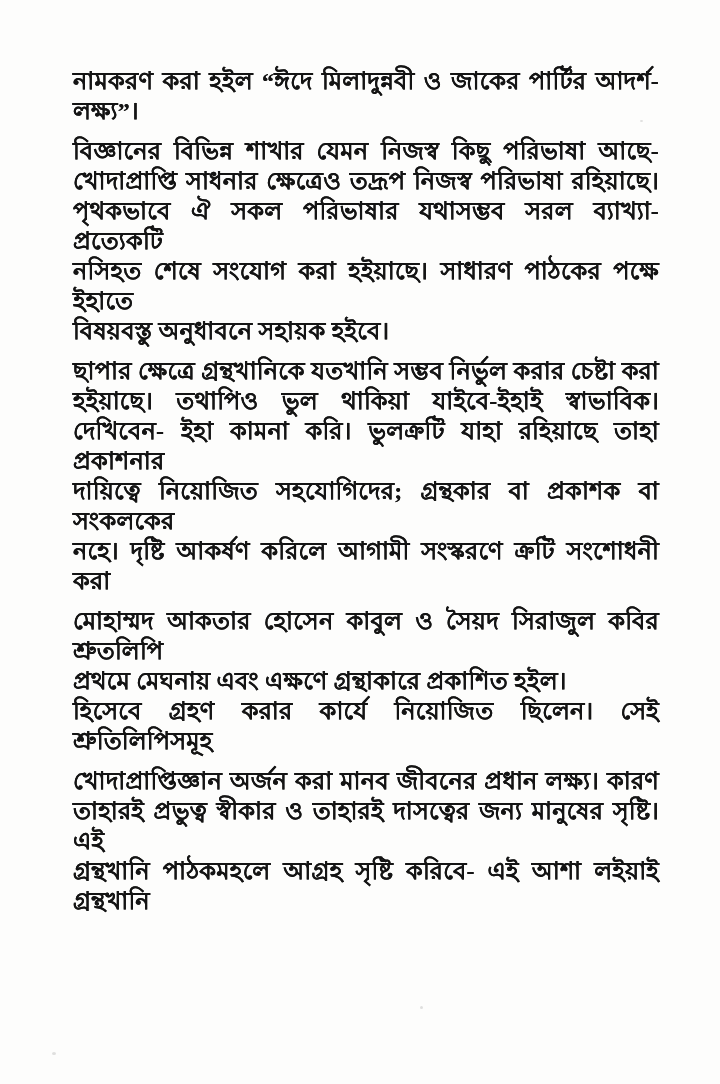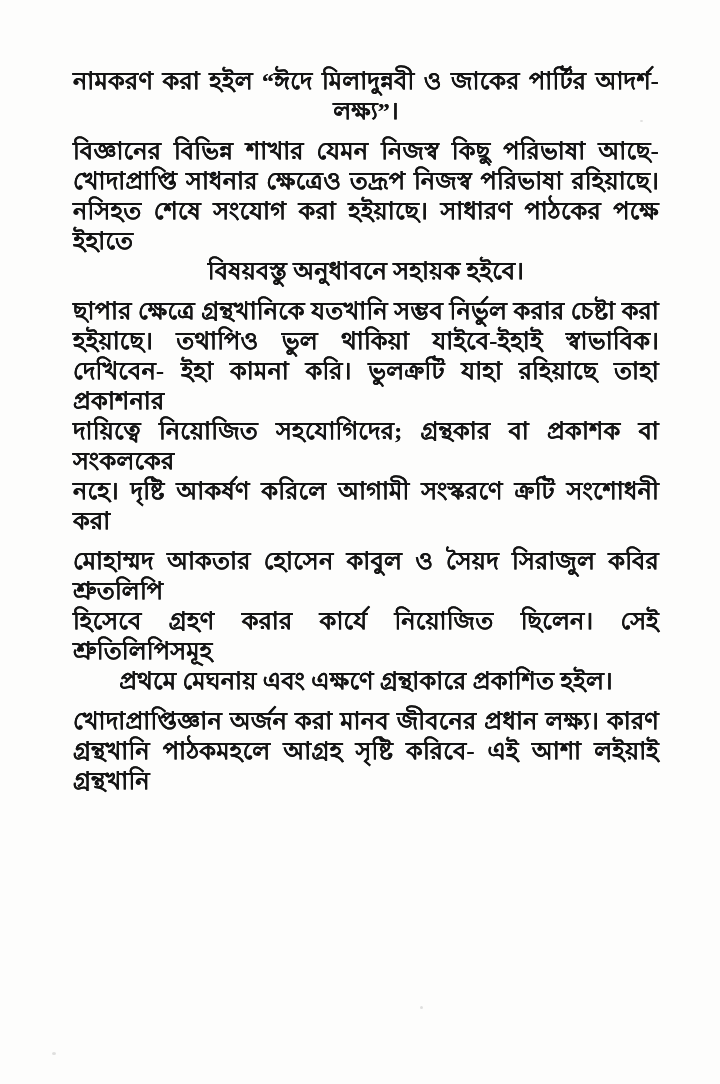--- a/index.html
+++ b/index.html
@@ -27,21 +27,21 @@
     font-weight: 700;
     text-shadow: 0 0 0.6px rgba(0,0,0,0.85);
     letter-spacing: 0.2px;
   }
   .para { margin: 0 0 10px 0; }
   .line { width: 100%; }
   .line.j {
     text-align: justify;
     text-align-last: justify;
   }
-  .line.last { text-align: center; }
+  .line.last { text-align: left; }
   
   .speck {
     position: absolute;
     border-radius: 50%;
     background: rgba(90,90,90,0.18);
   }
 </style>
 </head>
 <body>
 
@@ -49,40 +49,42 @@
   <div class="text-block">
 
     <div class="para">
       <div class="line j">নামকরণ করা হইল “ঈদে মিলাদুন্নবী ও জাকের পার্টির আদর্শ-</div>
       <div class="line last">লক্ষ্য”।</div>
     </div>
 
     <div class="para">
       <div class="line j">বিজ্ঞানের বিভিন্ন শাখার যেমন নিজস্ব কিছু পরিভাষা আছে-</div>
       <div class="line j">খোদাপ্রাপ্তি সাধনার ক্ষেত্রেও তদ্রূপ নিজস্ব পরিভাষা রহিয়াছে।</div>
+      <div class="line j">পৃথকভাবে ঐ সকল পরিভাষার যথাসম্ভব সরল ব্যাখ্যা-প্রত্যেকটি</div>
       <div class="line j">নসিহত শেষে সংযোগ করা হইয়াছে। সাধারণ পাঠকের পক্ষে ইহাতে</div>
       <div class="line last">বিষয়বস্তু অনুধাবনে সহায়ক হইবে।</div>
     </div>
 
     <div class="para">
       <div class="line j">ছাপার ক্ষেত্রে গ্রন্থখানিকে যতখানি সম্ভব নির্ভুল করার চেষ্টা করা</div>
       <div class="line j">হইয়াছে। তথাপিও ভুল থাকিয়া যাইবে-ইহাই স্বাভাবিক।</div>
       <div class="line j">দেখিবেন- ইহা কামনা করি। ভুলক্রটি যাহা রহিয়াছে তাহা প্রকাশনার</div>
       <div class="line j">দায়িত্বে নিয়োজিত সহযোগিদের; গ্রন্থকার বা প্রকাশক বা সংকলকের</div>
       <div class="line j">নহে। দৃষ্টি আকর্ষণ করিলে আগামী সংস্করণে ক্রটি সংশোধনী করা</div>
     </div>
 
     <div class="para">
       <div class="line j">মোহাম্মদ আকতার হোসেন কাবুল ও সৈয়দ সিরাজুল কবির শ্রুতলিপি</div>
+      <div class="line last">প্রথমে মেঘনায় এবং এক্ষণে গ্রন্থাকারে প্রকাশিত হইল।</div>
       <div class="line j">হিসেবে গ্রহণ করার কার্যে নিয়োজিত ছিলেন। সেই শ্রুতিলিপিসমূহ</div>
-      <div class="line last">প্রথমে মেঘনায় এবং এক্ষণে গ্রন্থাকারে প্রকাশিত হইল।</div>
     </div>
 
     <div class="para">
       <div class="line j">খোদাপ্রাপ্তিজ্ঞান অর্জন করা মানব জীবনের প্রধান লক্ষ্য। কারণ</div>
+      <div class="line j">তাহারই প্রভুত্ব স্বীকার ও তাহারই দাসত্বের জন্য মানুষের সৃষ্টি। এই</div>
       <div class="line j">গ্রন্থখানি পাঠকমহলে আগ্রহ সৃষ্টি করিবে- এই আশা লইয়াই গ্রন্থখানি</div>
 
     </div>
 
   </div>
 
   <div class="speck" style="left:420px; top:1006px; width:3px; height:3px;"></div>
   <div class="speck" style="left:52px;  top:1052px; width:4px; height:3px;"></div>
   <div class="speck" style="left:640px; top:120px;  width:3px; height:2px;"></div>
 </div>

